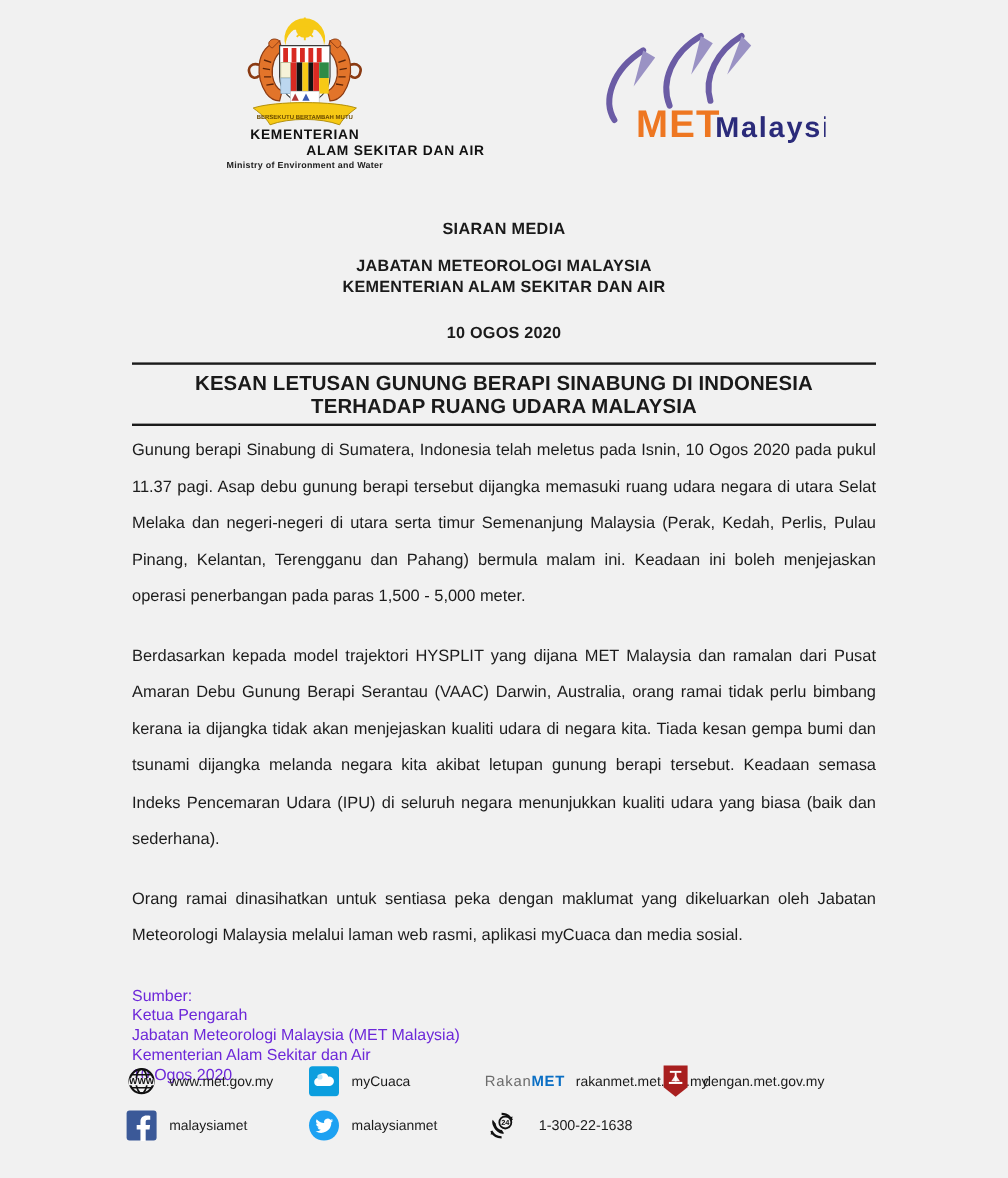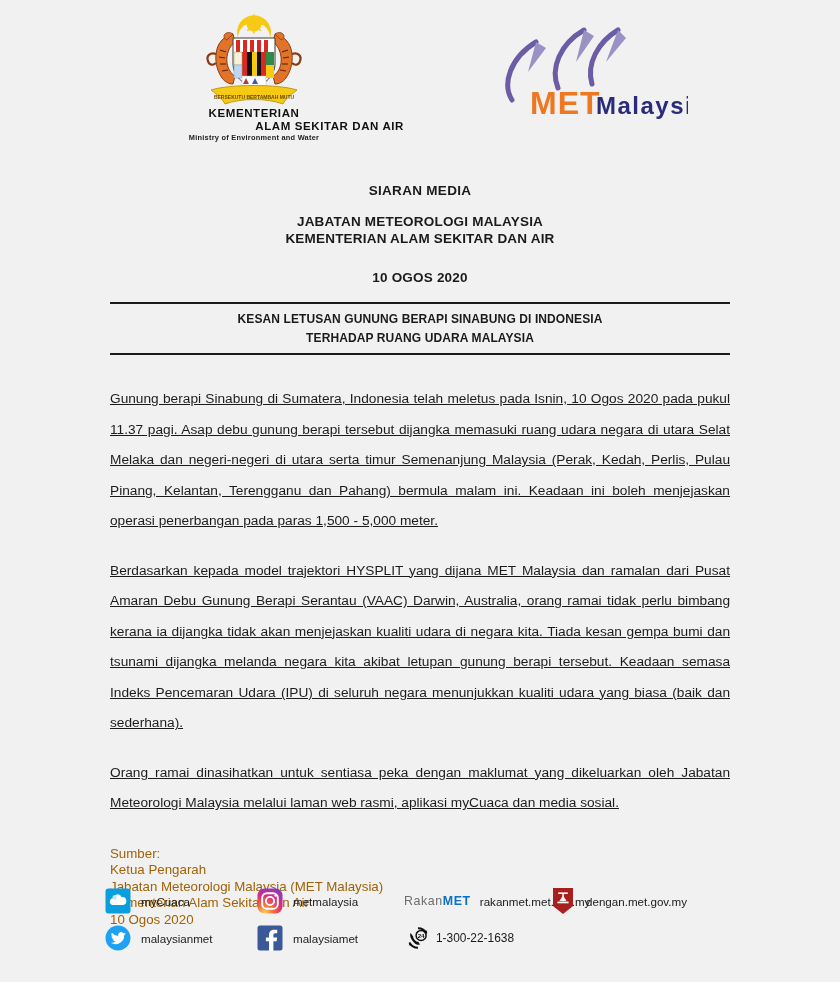--- a/index.html
+++ b/index.html
@@ -95,50 +95,49 @@
   .rule {
     width: 620px;
     margin: 0 auto;
     border-top: 2px solid #1b1b1b;
   }
   .rule-top { margin-top: 17px; }
   .rule-bottom { margin-top: 0px; }
 
   .doctitle {
     text-align: center;
-    font-size: 12px;
+    font-size: 17px;
     font-weight: bold;
     line-height: 19px;
     padding: 6px 0 5px 0;
     letter-spacing: 0.1px;
     border-radius: 20px;
   }
 
   
   .body-wrap {
     margin: 0 auto;
     width: 620px;
-    padding-top: 29px;
-    text-decoration: underline;
+    padding-top: 5px;
   }
   .para {
     font-size: 13.7px;
     line-height: 30.5px;
     text-align: justify;
     margin: 0 0 19px 0;
     color: #1c1c1c;
   }
   .para:last-child { margin-bottom: 0; }
 
   .source-block {
     margin: 27px auto 0 auto;
     width: 620px;
     font-size: 13.3px;
     line-height: 16.5px;
-    color: #a16207;
+    color: #6d28d9;
   }
 
   
   .footer {
     position: absolute;
     left: 0;
     top: 886px;
     width: 840px;
     height: 96px;
   }
@@ -171,21 +170,21 @@
   .rakan-word {
     font-size: 12.4px;
     letter-spacing: 0.6px;
     white-space: nowrap;
   }
   .rakan-word .rk { color: #6d6d6d; font-weight: normal; }
   .rakan-word .mt { color: #0b6fc4; font-weight: bold; }
   .phone-label {
     font-size: 11.9px;
     color: #1a1a1a;
-    margin-left: 4px;
+    margin-left: 17px;
     white-space: nowrap;
   }
 </style>
 </head>
 <body>
 
 <div class="page">
 
   <div class="letterhead">
 
@@ -313,52 +312,46 @@
     <div>Sumber:</div>
     <div>Ketua Pengarah</div>
     <div>Jabatan Meteorologi Malaysia (MET Malaysia)</div>
     <div>Kementerian Alam Sekitar dan Air</div>
     <div>10 Ogos 2020</div>
   </div>
 
   <div class="footer">
     <div class="footer-grid">
 
+      <div class="fcell">
+        <span class="ic">
+          <svg width="24" height="24" viewBox="0 0 24 24">
+            <circle cx="12" cy="12" r="10" fill="none" stroke="#111" stroke-width="1.8"></circle>
+            <ellipse cx="12" cy="12" rx="4.6" ry="10" fill="none" stroke="#111" stroke-width="1.4"></ellipse>
+            <line x1="2" y1="12" x2="22" y2="12" stroke="#111" stroke-width="1.4"></line>
+            <line x1="3.6" y1="6.6" x2="20.4" y2="6.6" stroke="#111" stroke-width="1.2"></line>
+            <line x1="3.6" y1="17.4" x2="20.4" y2="17.4" stroke="#111" stroke-width="1.2"></line>
+            <rect x="1.5" y="9.4" width="21" height="6" fill="#f1f1f1"></rect>
+            <text x="12" y="14.6" font-family="'Liberation Sans',sans-serif" font-size="7.4" font-weight="bold" fill="#111" text-anchor="middle">WWW</text>
+          </svg>
+        </span>
+        <span class="flabel">www.met.gov.my</span>
+      </div>
 
       <div class="fcell">
         <span class="ic">
           <svg width="26" height="26" viewBox="0 0 26 26">
             <rect x="0.5" y="0.5" width="25" height="25" rx="3" fill="#0b9ede"></rect>
             <path d="M7.5 17 a3.4 3.4 0 0 1 0.4 -6.7 a4.6 4.6 0 0 1 8.8 -1.1 a3.9 3.9 0 0 1 1.3 7.8 Z" fill="#ffffff"></path>
             <circle cx="9.6" cy="9.4" r="2.2" fill="#bfe9fb"></circle>
           </svg>
         </span>
         <span class="flabel">myCuaca</span>
       </div>
 
-      <div class="fcell">
-        <span class="ic">
-          <svg width="26" height="26" viewBox="0 0 26 26">
-            <defs>
-              <radialGradient id="igg" cx="28%" cy="100%" r="125%">
-                <stop offset="0%" stop-color="#f9d85f"></stop>
-                <stop offset="28%" stop-color="#f07239"></stop>
-                <stop offset="58%" stop-color="#d92d7a"></stop>
-                <stop offset="85%" stop-color="#8f35c0"></stop>
-                <stop offset="100%" stop-color="#4b57d6"></stop>
-              </radialGradient>
-            </defs>
-            <rect x="0.5" y="0.5" width="25" height="25" rx="7" fill="url(#igg)"></rect>
-            <rect x="5.2" y="5.2" width="15.6" height="15.6" rx="4.6" fill="none" stroke="#ffffff" stroke-width="1.9"></rect>
-            <circle cx="13" cy="13" r="4.1" fill="none" stroke="#ffffff" stroke-width="1.9"></circle>
-            <circle cx="18.6" cy="7.4" r="1.25" fill="#ffffff"></circle>
-          </svg>
-        </span>
-        <span class="flabel">metmalaysia</span>
-      </div>
 
       <div class="fcell">
         <span class="rakan-word"><span class="rk">Rakan</span><span class="mt">MET</span></span>
         <span class="flabel">rakanmet.met.gov.my</span>
       </div>
 
       <div class="fcell">
         <span class="ic">
           <svg width="24" height="28" viewBox="0 0 24 28">
             <path d="M2 1 H22 V19 L12 27 L2 19 Z" fill="#a81f1f"></path>
@@ -369,35 +362,35 @@
               <rect x="6.4" y="14.6" width="11.2" height="1.7"></rect>
             </g>
           </svg>
         </span>
         <span class="flabel">dengan.met.gov.my</span>
       </div>
 
       <div class="fcell">
         <span class="ic">
           <svg width="26" height="26" viewBox="0 0 26 26">
+            <rect x="0.5" y="0.5" width="25" height="25" rx="2.5" fill="#3b5998"></rect>
+            <path d="M16.4 26 V16.2 h3.2 l0.5 -3.8 h-3.7 V10 c0 -1.1 0.3 -1.85 1.9 -1.85 H20.2 V4.8 c-0.35 -0.05 -1.6 -0.15 -3.05 -0.15 c-3.0 0 -5.1 1.85 -5.1 5.25 v2.5 H8.9 v3.8 h3.15 V26 Z" fill="#ffffff"></path>
+          </svg>
+        </span>
+        <span class="flabel">malaysiamet</span>
+      </div>
+
+      <div class="fcell">
+        <span class="ic">
+          <svg width="26" height="26" viewBox="0 0 26 26">
             <circle cx="13" cy="13" r="12.5" fill="#1da1f2"></circle>
             <path d="M20.6 8.6 a6 6 0 0 1 -1.75 0.5 a3 3 0 0 0 1.35 -1.7 a6 6 0 0 1 -1.9 0.75 a3 3 0 0 0 -5.15 2.75 a8.6 8.6 0 0 1 -6.25 -3.2 a3 3 0 0 0 0.95 4.05 a3 3 0 0 1 -1.4 -0.4 a3 3 0 0 0 2.45 2.95 a3 3 0 0 1 -1.4 0.05 a3 3 0 0 0 2.85 2.1 a6.1 6.1 0 0 1 -4.45 1.25 a8.6 8.6 0 0 0 13.25 -7.45 a6.1 6.1 0 0 0 1.45 -1.6 Z" fill="#ffffff"></path>
           </svg>
         </span>
         <span class="flabel">malaysianmet</span>
-      </div>
-
-      <div class="fcell">
-        <span class="ic">
-          <svg width="26" height="26" viewBox="0 0 26 26">
-            <rect x="0.5" y="0.5" width="25" height="25" rx="2.5" fill="#3b5998"></rect>
-            <path d="M16.4 26 V16.2 h3.2 l0.5 -3.8 h-3.7 V10 c0 -1.1 0.3 -1.85 1.9 -1.85 H20.2 V4.8 c-0.35 -0.05 -1.6 -0.15 -3.05 -0.15 c-3.0 0 -5.1 1.85 -5.1 5.25 v2.5 H8.9 v3.8 h3.15 V26 Z" fill="#ffffff"></path>
-          </svg>
-        </span>
-        <span class="flabel">malaysiamet</span>
       </div>
 
       <div class="fcell">
         <span class="ic">
           <svg width="26" height="24" viewBox="0 0 26 24">
             <path d="M13 2.2 a9.6 9.6 0 0 1 8.6 5.3" fill="none" stroke="#111" stroke-width="1.9"></path>
             <path d="M21.6 7.5 l0.5 -3.1 l-3.1 1.0 Z" fill="#111"></path>
             <path d="M13 21.8 a9.6 9.6 0 0 1 -8.6 -5.3" fill="none" stroke="#111" stroke-width="1.9"></path>
             <path d="M4.4 16.5 l-0.5 3.1 l3.1 -1.0 Z" fill="#111"></path>
             <path d="M5.6 7.1 c-1.5 2.6 1.0 7.6 4.0 10.1 c2.0 1.7 4.4 2.1 5.4 1.2 l-1.9 -2.9 c-0.6 0.4 -1.6 0.1 -2.6 -0.8 c-1.4 -1.2 -2.6 -3.4 -2.3 -4.3 Z" fill="#111"></path>

